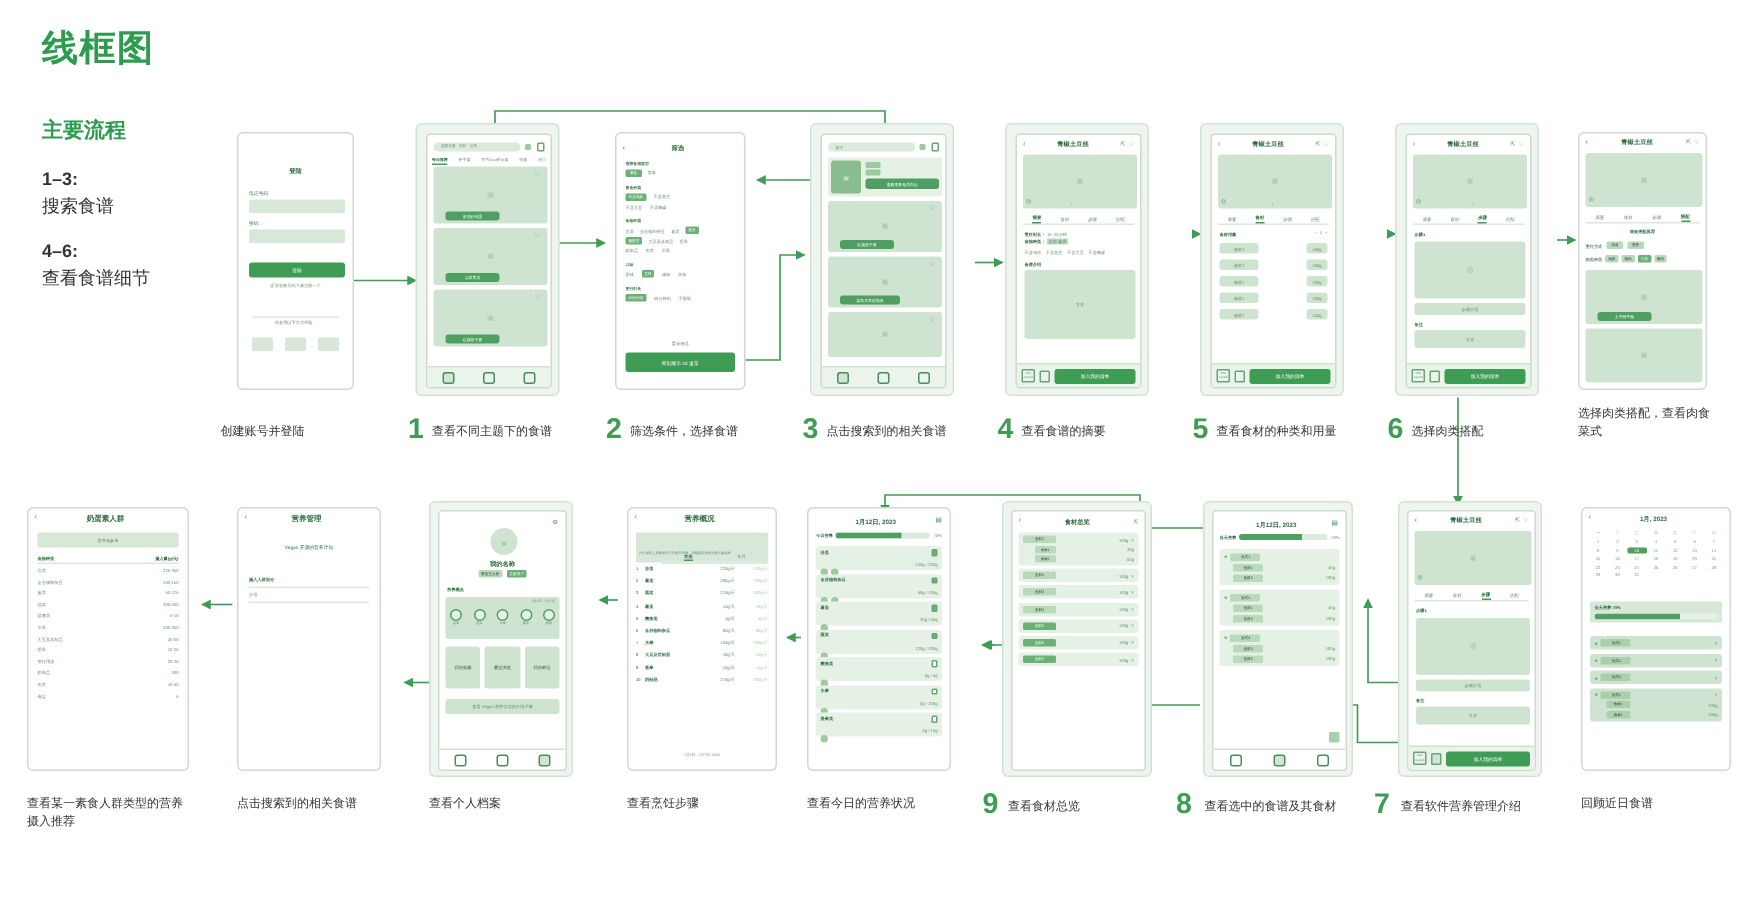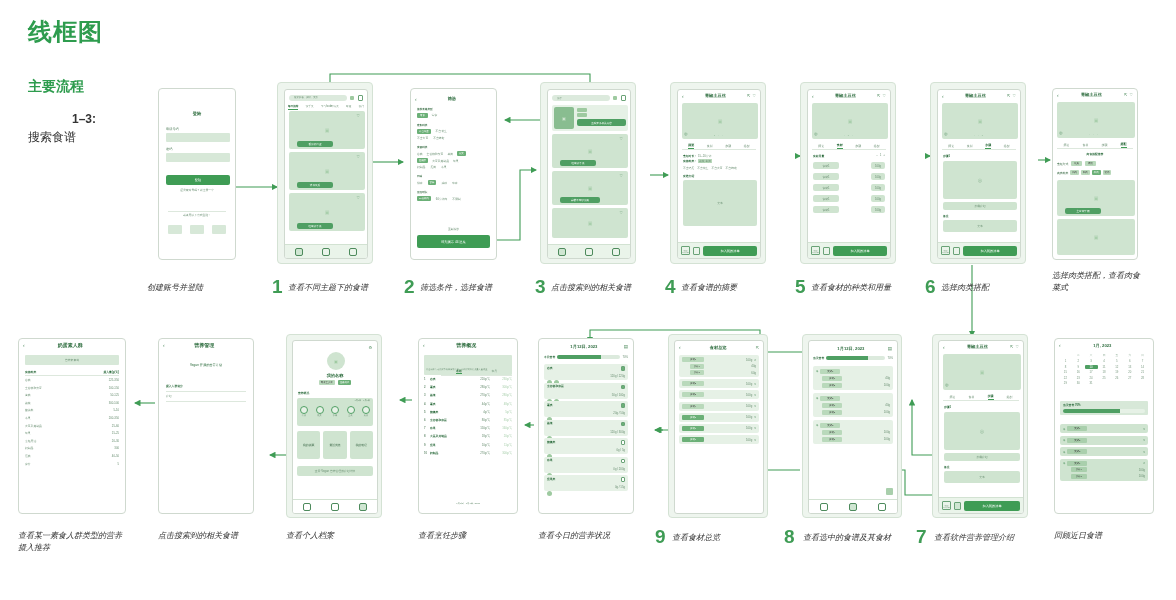--- a/index.html
+++ b/index.html
@@ -13,21 +13,21 @@
     color:#333;
   }
   
   #page-title {
     position:absolute; left:28px; top:16px;
     font-size:24px; font-weight:bold; color:#2e9c4e; letter-spacing:1px;
   }
   #legend { position:absolute; left:28px; top:78px; width:120px; }
   .legend-head { font-size:14px; font-weight:bold; color:#2e9c4e; margin-bottom:16px; }
   .legend-block { margin-bottom:14px; }
-  .legend-range { font-size:12px; font-weight:bold; color:#333; margin-bottom:3px;margin-left:44px; }
+  .legend-range { font-size:12px; font-weight:bold; color:#333; margin-bottom:3px; }
   .legend-desc { font-size:12px; color:#333; }
 
   
   #flow { position:absolute; left:0; top:0; width:1176px; height:600px; }
   #arrows { position:absolute; left:0; top:0; width:1176px; height:600px; pointer-events:none; }
 
   
   .phone {
     position:absolute;
     background:#ffffff;
@@ -55,33 +55,37 @@
   .tabicon.active { background:#cfe6d2; }
   .topbar { display:flex; align-items:center; justify-content:space-between; padding:0 4px; height:11px; }
   .chev { font-size:5px; color:#4d8a5c; }
   .hr { height:0.7px; background:#dde8dd; }
   .tabs-strip { display:flex; justify-content:space-around; align-items:flex-end; height:9px;
                 border-bottom:0.7px solid #dde8dd; }
   .tab-it { font-size:3px; color:#6a8f72; padding-bottom:1px; }
   .tab-it.sel { color:#2b6b3c; font-weight:bold; border-bottom:1.2px solid #3f9c55; }
 
   
-  .caption { position:absolute; font-size:8px; color:#333; line-height:12px;font-style:italic; }
+  .caption { position:absolute; font-size:8px; color:#333; line-height:12px; }
   .stepnum { position:absolute; font-size:19px; color:#3f9c55; font-weight:bold; line-height:19px; }
 </style>
 </head>
 <body>
 
 <div id="page-title">线框图</div>
 
 <div id="legend">
   <div class="legend-head">主要流程</div>
   <div class="legend-block">
     <div class="legend-range">1–3:</div>
     <div class="legend-desc">搜索食谱</div>
+  </div>
+  <div class="legend-block">
+    <div class="legend-range">4–6:</div>
+    <div class="legend-desc">查看食谱细节</div>
   </div>
 </div>
 
 <div id="flow">
 
 <svg id="arrows" viewBox="0 0 1176 600">
   <defs>
     <marker id="ah" markerWidth="6" markerHeight="6" refX="5" refY="3" orient="auto">
       <path d="M0,0 L6,3 L0,6 z" fill="#3f9c55"></path>
     </marker>

